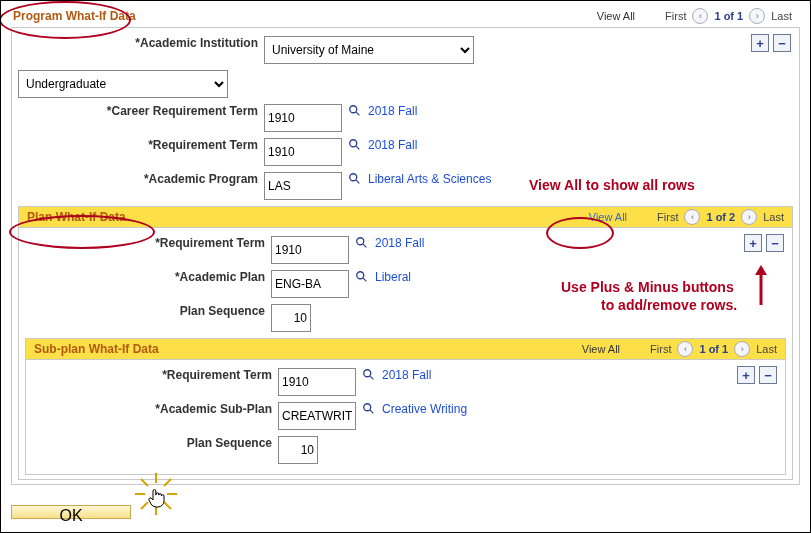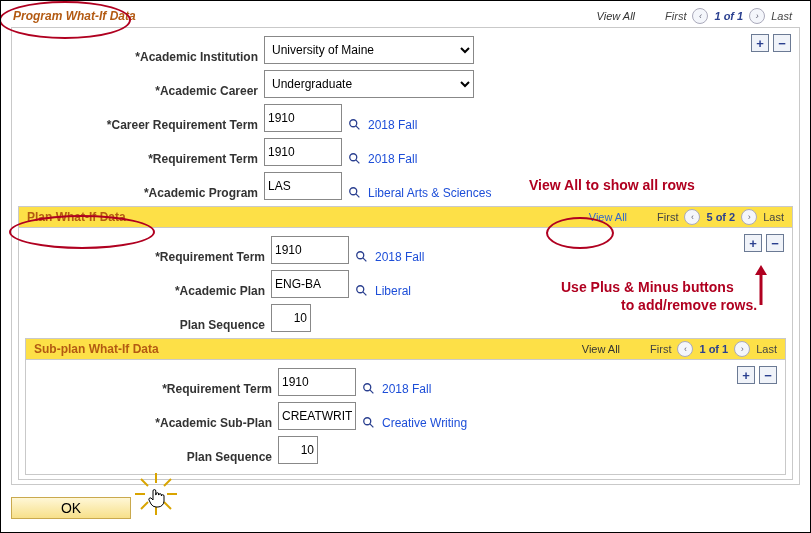--- a/index.html
+++ b/index.html
@@ -23,21 +23,20 @@
     align-items: center;
     background: #fde047;
     border: 1px solid #c9c9c9;
     padding: 3px 8px;
     height: 22px;
     box-sizing: border-box;
   }
   .section-header.noborder {
     background: transparent;
     border: none;
-    font-style: italic;
   }
   .section-title {
     color: #b35a12;
     font-weight: bold;
     flex: 0 0 auto;
     font-size: 12px;
   }
   .spacer { flex: 1 1 auto; }
   .nav {
     display: flex;
@@ -62,21 +61,21 @@
     cursor: pointer;
   }
   .body-area {
     border: 1px solid #c9c9c9;
     border-top: none;
     padding: 8px 6px 4px 6px;
     position: relative;
   }
   .row {
     display: flex;
-    align-items: flex-end;
+    align-items: flex-start;
     margin-bottom: 6px;
   }
   .label {
     width: 240px;
     text-align: right;
     padding-right: 6px;
     font-weight: bold;
     color: #333;
     font-size: 12px;
   }
@@ -114,26 +113,26 @@
     color: #2a3f8f;
     font-weight: bold;
     font-size: 13px;
     line-height: 13px;
     display: flex;
     align-items: center;
     justify-content: center;
     cursor: pointer;
   }
   .ok-btn {
-    margin-top: 12px;
+    margin-top: 20px;
     width: 120px;
-    height: 22px;
+    height: 14px;
     border: 1px solid #c9a94e;
     background: linear-gradient(#fff7d6,#f7e08a);
-    font-size: 14px;
+    font-size: 16px;
     cursor: pointer;
   }
   
   .annot-circle {
     position: absolute;
     border: 2px solid #b00020;
     border-radius: 50%;
     background: transparent;
     pointer-events: none;
   }
@@ -184,21 +183,20 @@
       <span class="pm">−</span>
     </div>
 
     <div class="row">
       <span class="label">*Academic Institution</span>
       <select class="w210">
         <option>University of Maine</option>
       </select>
     </div>
     <div class="row">
-      <span class="label">*Academic Career</span>
       <select class="w210">
         <option>Undergraduate</option>
       </select>
     </div>
     <div class="row">
       <span class="label">*Career Requirement Term</span>
       <input type="text" class="w80" value="1910" style="">
       <span class="lookup">
         <svg viewBox="0 0 16 16">
             <circle cx="6" cy="6" r="4" fill="none" stroke="#2a3f8f" stroke-width="1.5"></circle>
@@ -233,21 +231,21 @@
     <div class="section-header" style="margin-top:4px;">
       <span class="section-title">Plan What-If Data</span>
       <span class="spacer"></span>
       <div class="nav">
         <span class="link">View All</span>
         <span style="width:18px;"></span>
         <span class="first">First</span>
         <span class="arrow-btn">
             <span>‹</span>
           </span>
-        <span class="counter">5 of 2</span>
+        <span class="counter">1 of 2</span>
         <span class="arrow-btn">
             <span>›</span>
           </span>
         <span class="last">Last</span>
       </div>
     </div>
     <div class="body-area">
       <div class="plusminus">
         <span class="pm">+</span>
         <span class="pm">−</span>
@@ -333,21 +331,21 @@
 
   <button class="ok-btn">OK</button>
 
   
   <div class="annot-circle" style="left:-2px; top:0px; width:128px; height:34px;"></div>
   <div class="annot-circle" style="left:8px; top:214px; width:142px; height:30px;"></div>
   <div class="annot-circle" style="left:545px; top:216px; width:64px; height:28px;"></div>
 
   <div class="annot-text" style="left:528px; top:176px;">View All to show all rows</div>
   <div class="annot-text" style="left:560px; top:278px;">Use Plus &amp; Minus buttons</div>
-  <div class="annot-text" style="left:620px; top:296px;">to add/remove rows.</div>
+  <div class="annot-text" style="left:600px; top:296px;">to add/remove rows.</div>
 
   <svg class="annot-arrow" style="left:752px; top:264px; width:16px; height:40px;">
     <line x1="8" y1="40" x2="8" y2="6" stroke="#b00020" stroke-width="3"></line>
     <polygon points="8,0 2,10 14,10" fill="#b00020"></polygon>
   </svg>
 
   
   <svg class="cursor" style="left:130px; top:468px; width:50px; height:50px;">
     <g stroke="#d9a400" stroke-width="2">
       <line x1="25" y1="4" x2="25" y2="14"></line>

